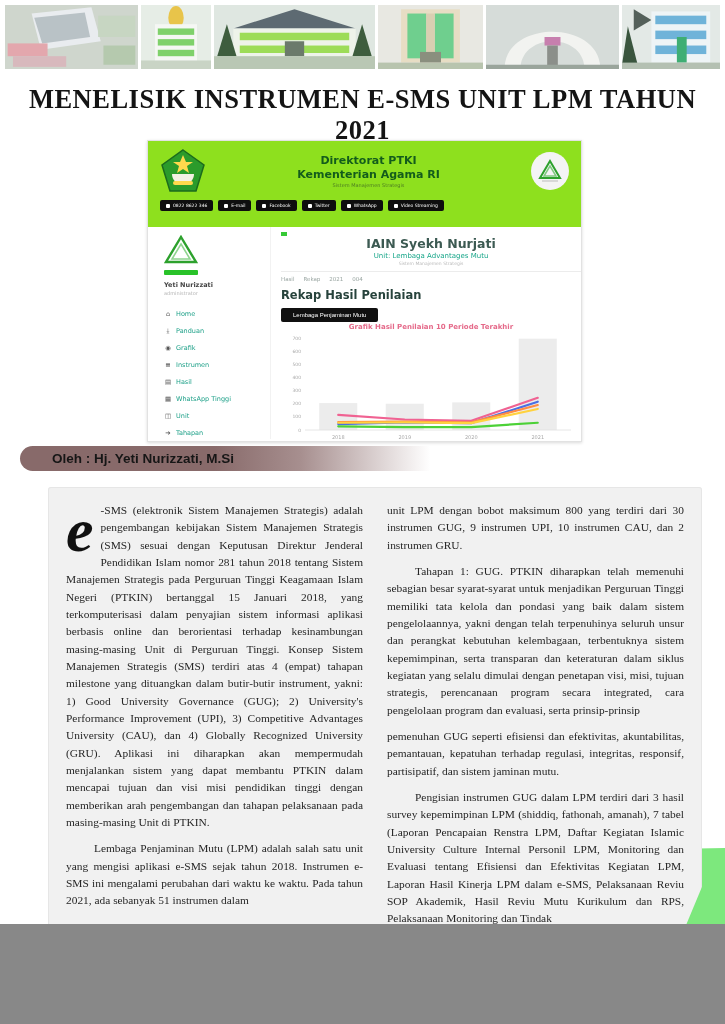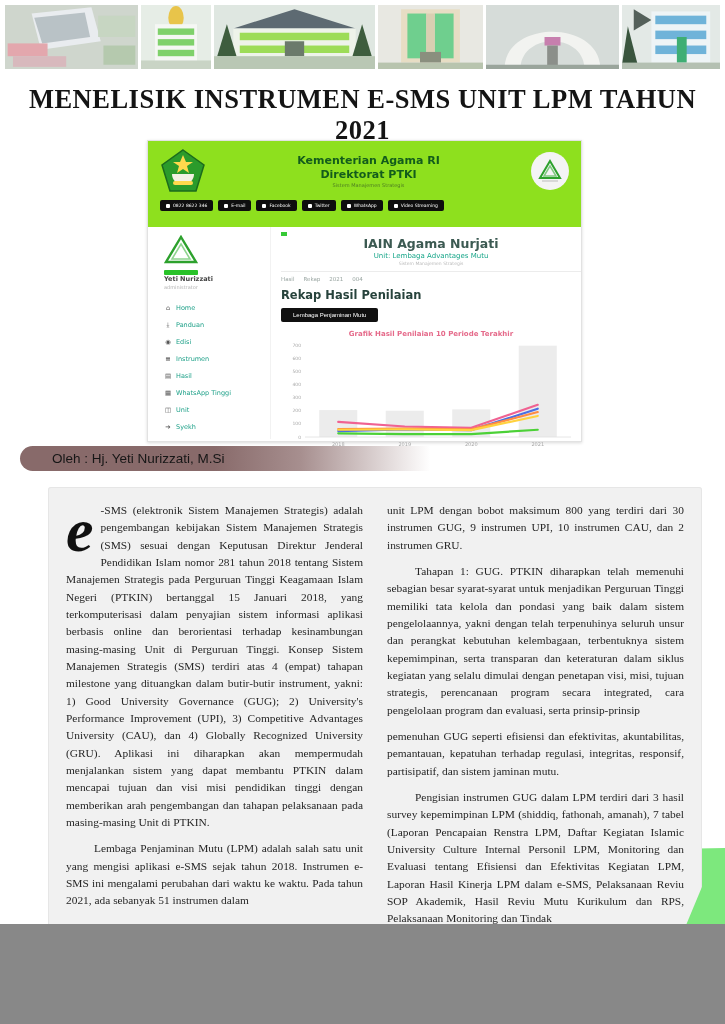--- a/index.html
+++ b/index.html
@@ -26,47 +26,47 @@
   .app-head-sub{font-size:5px;color:#4e7d22;margin-top:1px;}
   .app-avatar{flex:0 0 38px;width:38px;height:38px;border-radius:50%;background:#f4f4f4;
     display:flex;align-items:center;justify-content:center;}
   .pill-row{display:flex;gap:5px;padding:6px 12px 0 12px;}
   .pill{background:#0e0e0e;color:#fff;border-radius:2px;height:11px;display:flex;align-items:center;
     gap:3px;padding:0 6px;font-size:4.5px;white-space:nowrap;cursor:pointer;}
   .pill-ico{width:4px;height:4px;background:#fff;display:inline-block;border-radius:1px;}
   .app-body{display:flex;height:212px;background:#fff;}
   .app-side{flex:0 0 106px;padding:8px 0 0 16px;border-right:1px solid #f2f2f2;}
   .side-logo-bar{width:34px;height:5px;background:#29c229;border-radius:1px;margin-top:1px;}
-  .side-user{font-size:6.5px;font-weight:bold;color:#444;}
+  .side-user{font-size:6.5px;font-weight:bold;color:#444;margin-top:6px;}
   .side-role{font-size:5px;color:#b5b5b5;margin-top:1px;}
   .side-menu{margin-top:14px;}
   .side-item{display:flex;align-items:center;gap:4px;font-size:6.5px;color:#1fa189;
     margin-bottom:9px;cursor:pointer;}
   .side-item .mi{font-size:6.5px;color:#565656;width:8px;text-align:center;}
   .app-main{flex:1;padding:6px 12px 0 10px;position:relative;}
   .burger{width:6px;height:4px;background:#35c935;position:absolute;left:10px;top:5px;}
   .inst-block{text-align:center;margin-top:3px;}
   .inst-name{font-size:12.5px;font-weight:bold;color:#3c5a52;}
   .inst-unit{font-size:7px;color:#17a689;margin-top:1px;}
   .inst-sub{font-size:4.5px;color:#bbb;margin-top:1px;}
   .app-hr{border:none;border-top:1px solid #ececec;margin:5px 0 4px 0;}
   .crumbs{display:flex;gap:9px;font-size:5.5px;color:#9aa6a2;}
   .crumb{cursor:pointer;}
   .sec-title{font-size:11.5px;font-weight:bold;color:#27433c;margin-top:6px;}
   .filter-btn{display:inline-block;background:#101010;color:#fff;font-size:6px;
     padding:4px 12px;border-radius:2px;margin-top:4px;cursor:pointer;border:none;}
-  .chart-wrap{margin-top:8px;}
+  .chart-wrap{margin-top:1px;}
   .chart-title{text-align:center;font-size:7px;font-weight:bold;color:#e56a8a;margin-bottom:1px;}
   .yt{font-size:4.5px;fill:#a9a9a9;text-anchor:end;font-family:"DejaVu Sans",sans-serif;}
   .xt{font-size:5px;fill:#a9a9a9;text-anchor:middle;font-family:"DejaVu Sans",sans-serif;}
 
   
   .byline{position:absolute;left:20px;top:446px;width:400px;height:25px;border-radius:13px;
     background:linear-gradient(90deg,#886a6a 0%,#886a6a 45%,#a78f8f 65%,rgba(255,255,255,0) 95%);
-    line-height:25px;padding-left:32px;font-weight:normal;font-size:13.5px;color:#161616;
+    line-height:25px;padding-left:32px;font-weight:bold;font-size:13.5px;color:#161616;
     font-family:"Liberation Sans",sans-serif;}
 
   
   .panel{position:absolute;left:48px;top:487px;width:654px;height:447px;background:#f1f1f1;
     border-radius:3px;box-shadow:inset 0 0 0 1px #e6e6e6;z-index:2;}
   .cols{display:flex;gap:24px;padding:15px 18px;}
   .col{flex:1;font-family:"Liberation Serif",serif;font-size:11.4px;line-height:1.52;
     color:#262626;text-align:justify;}
   .col p{margin:0 0 9px 0;}
   .col p.ind{text-indent:28px;}
@@ -174,22 +174,22 @@
     <div class="app-green">
       <div class="app-green-row">
         <svg class="app-logo" viewBox="0 0 46 46">
           <polygon points="23,2 44,17 36,43 10,43 2,17" fill="#2b9b2b" stroke="#1c6b1c" stroke-width="1.5"></polygon>
           <polygon points="23,7 26,14 33,14 27,18 29,25 23,21 17,25 19,18 13,14 20,14" fill="#ffd94d"></polygon>
           <path d="M12,26 a11,11 0 0 0 22,0 z" fill="#f4f1e4"></path>
           <rect x="13" y="33" width="20" height="4" rx="2" fill="#ffd94d"></rect>
         </svg>
         <div class="app-head-center">
           <div class="app-head-title">
+            <div>Direktorat PTKI</div>
             <div>Kementerian Agama RI</div>
-            <div>Direktorat PTKI</div>
           </div>
           <div class="app-head-sub">Sistem Manajemen Strategis</div>
         </div>
         <div class="app-avatar">
           <svg width="26" height="26" viewBox="0 0 26 26">
             <polygon points="13,3 23,20 3,20" fill="none" stroke="#2da12d" stroke-width="2"></polygon>
             <polygon points="13,8 19,18 7,18" fill="none" stroke="#7fc97f" stroke-width="1.5"></polygon>
             <line x1="5" y1="23" x2="21" y2="23" stroke="#bbb" stroke-width="1"></line>
           </svg>
         </div>
@@ -235,49 +235,49 @@
           <div class="side-item">
               <span class="mi">⌂</span>
               <span>Home</span>
             </div>
           <div class="side-item">
               <span class="mi">⤓</span>
               <span>Panduan</span>
             </div>
           <div class="side-item">
               <span class="mi">◉</span>
-              <span>Edisi</span>
+              <span>Grafik</span>
             </div>
           <div class="side-item">
               <span class="mi">≣</span>
               <span>Instrumen</span>
             </div>
           <div class="side-item">
               <span class="mi">▤</span>
               <span>Hasil</span>
             </div>
           <div class="side-item">
               <span class="mi">▦</span>
               <span>WhatsApp Tinggi</span>
             </div>
           <div class="side-item">
               <span class="mi">◫</span>
               <span>Unit</span>
             </div>
           <div class="side-item">
               <span class="mi">➔</span>
-              <span>Syekh</span>
+              <span>Tahapan</span>
             </div>
         </div>
       </div>
 
       <div class="app-main">
         <div class="burger"></div>
         <div class="inst-block">
-          <div class="inst-name">IAIN Agama Nurjati</div>
+          <div class="inst-name">IAIN Syekh Nurjati</div>
           <div class="inst-unit">Unit: Lembaga Advantages Mutu</div>
           <div class="inst-sub">Sistem Manajemen Strategis</div>
         </div>
         <hr class="app-hr">
         <div class="crumbs">
           <span class="crumb">Hasil</span>
           <span class="crumb">Rekap</span>
           <span class="crumb">2021</span>
           <span class="crumb">004</span>
         </div>

